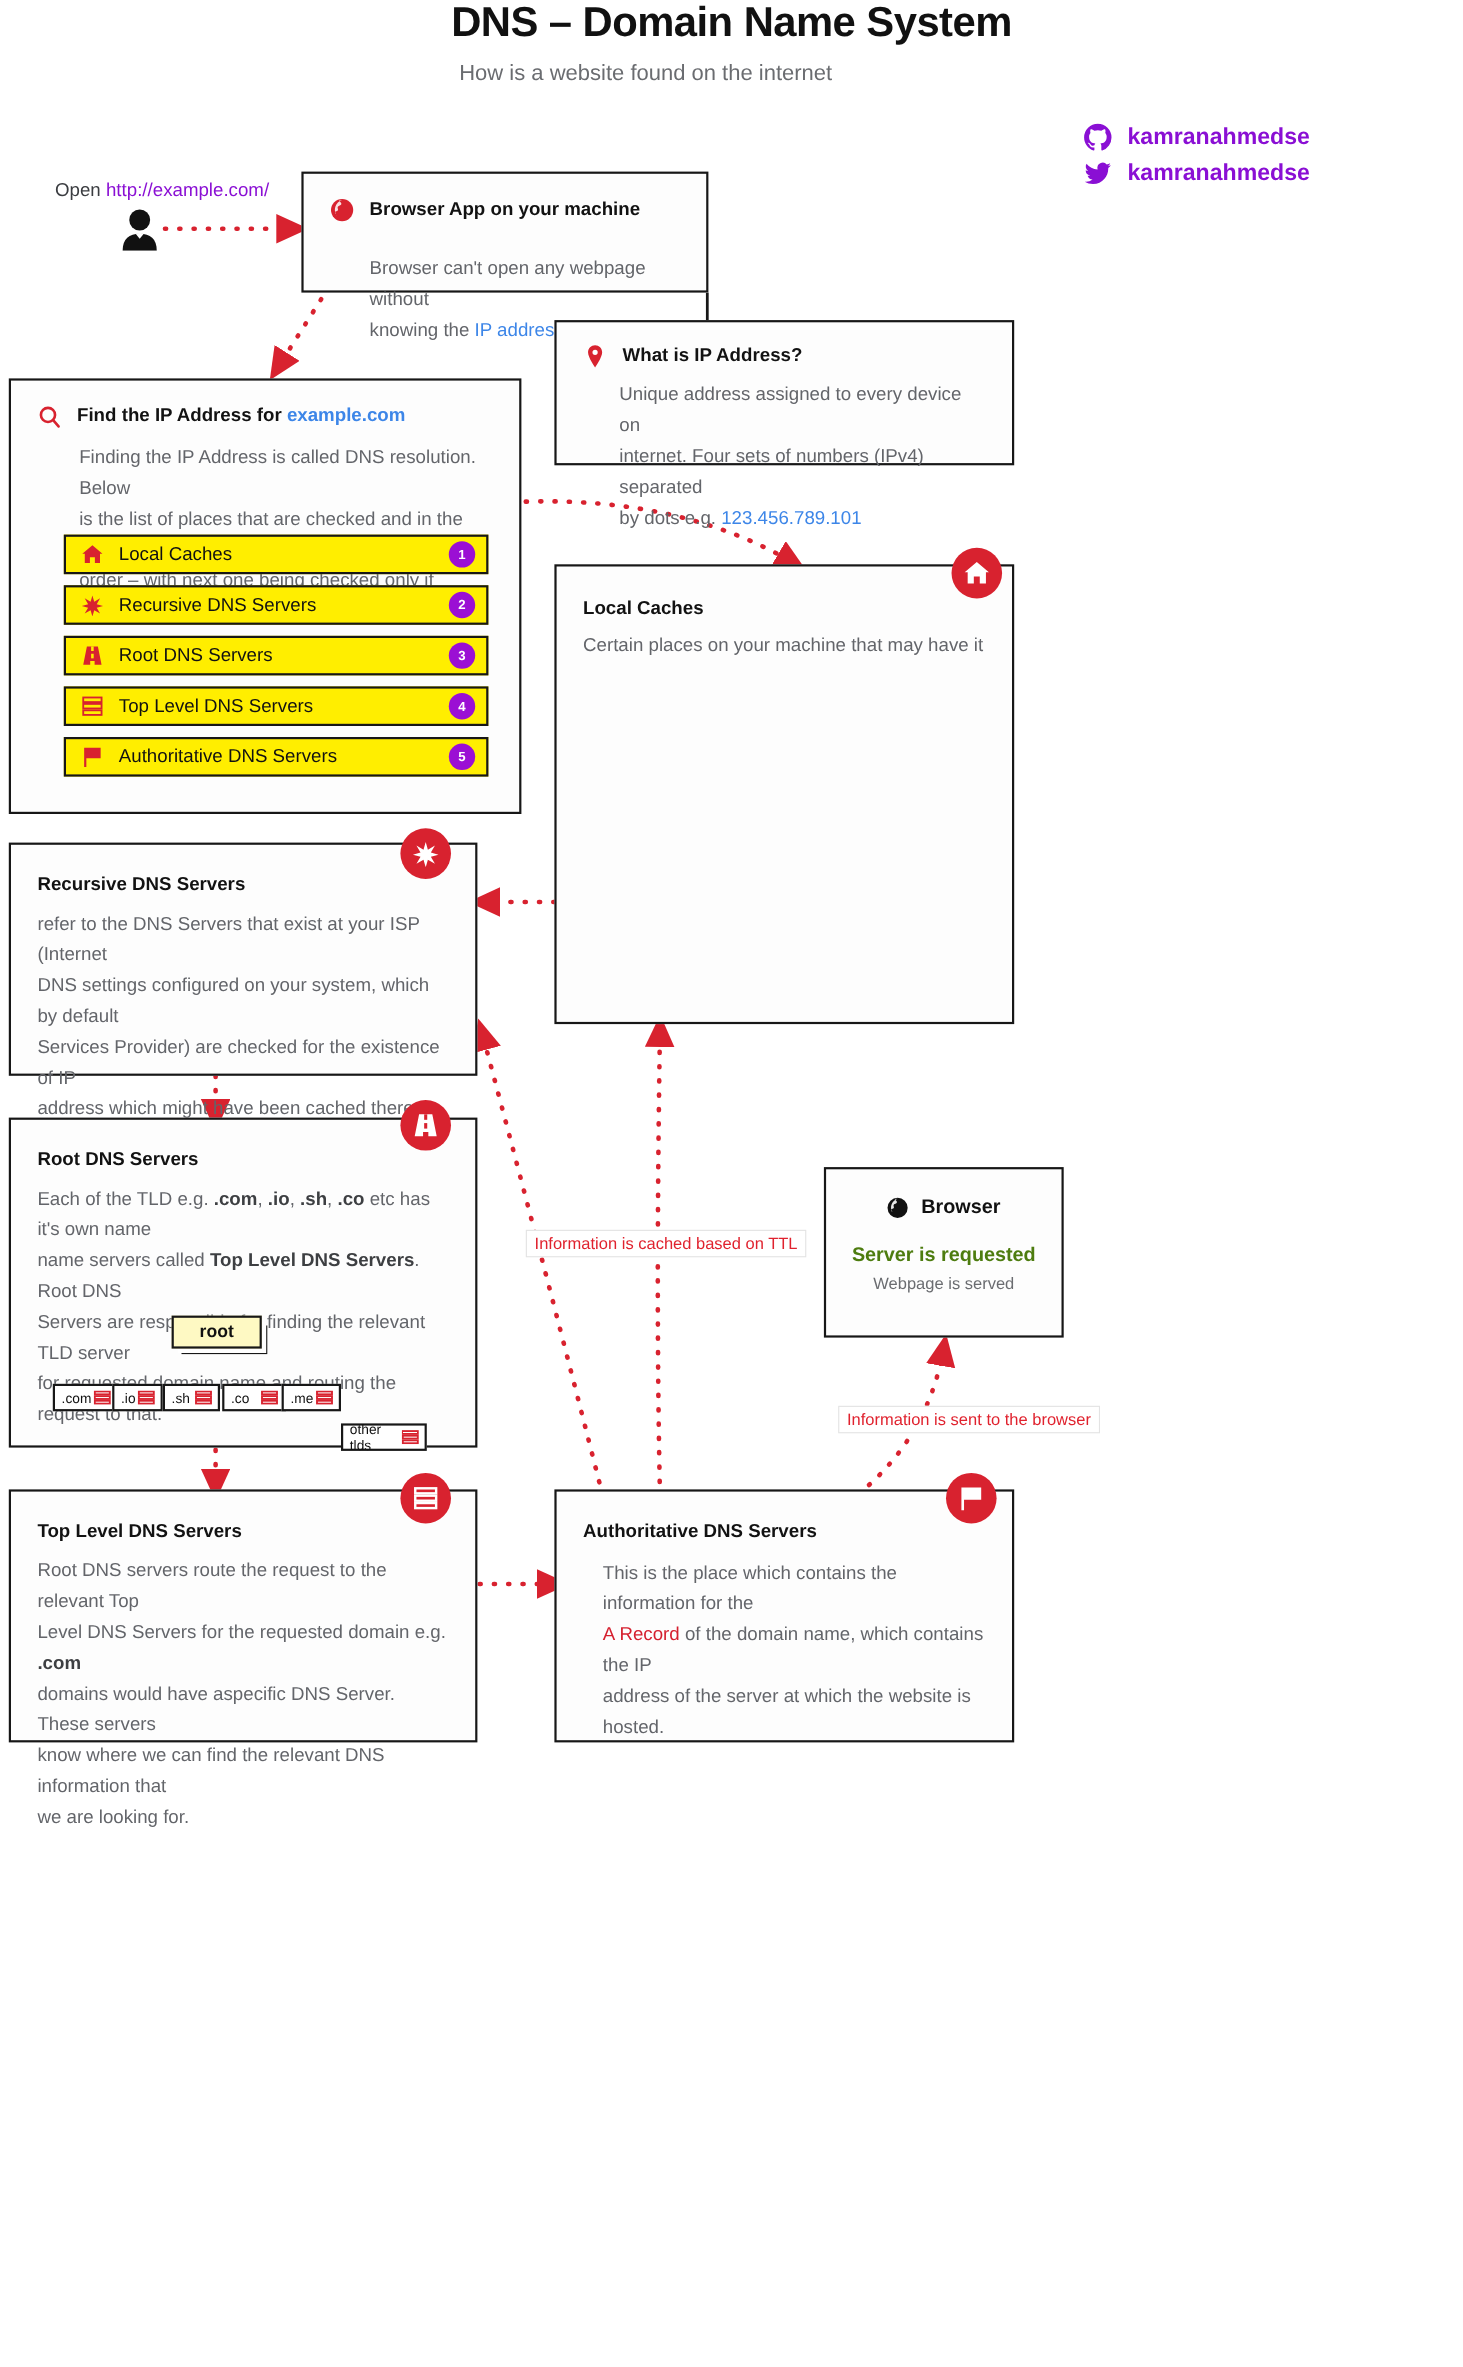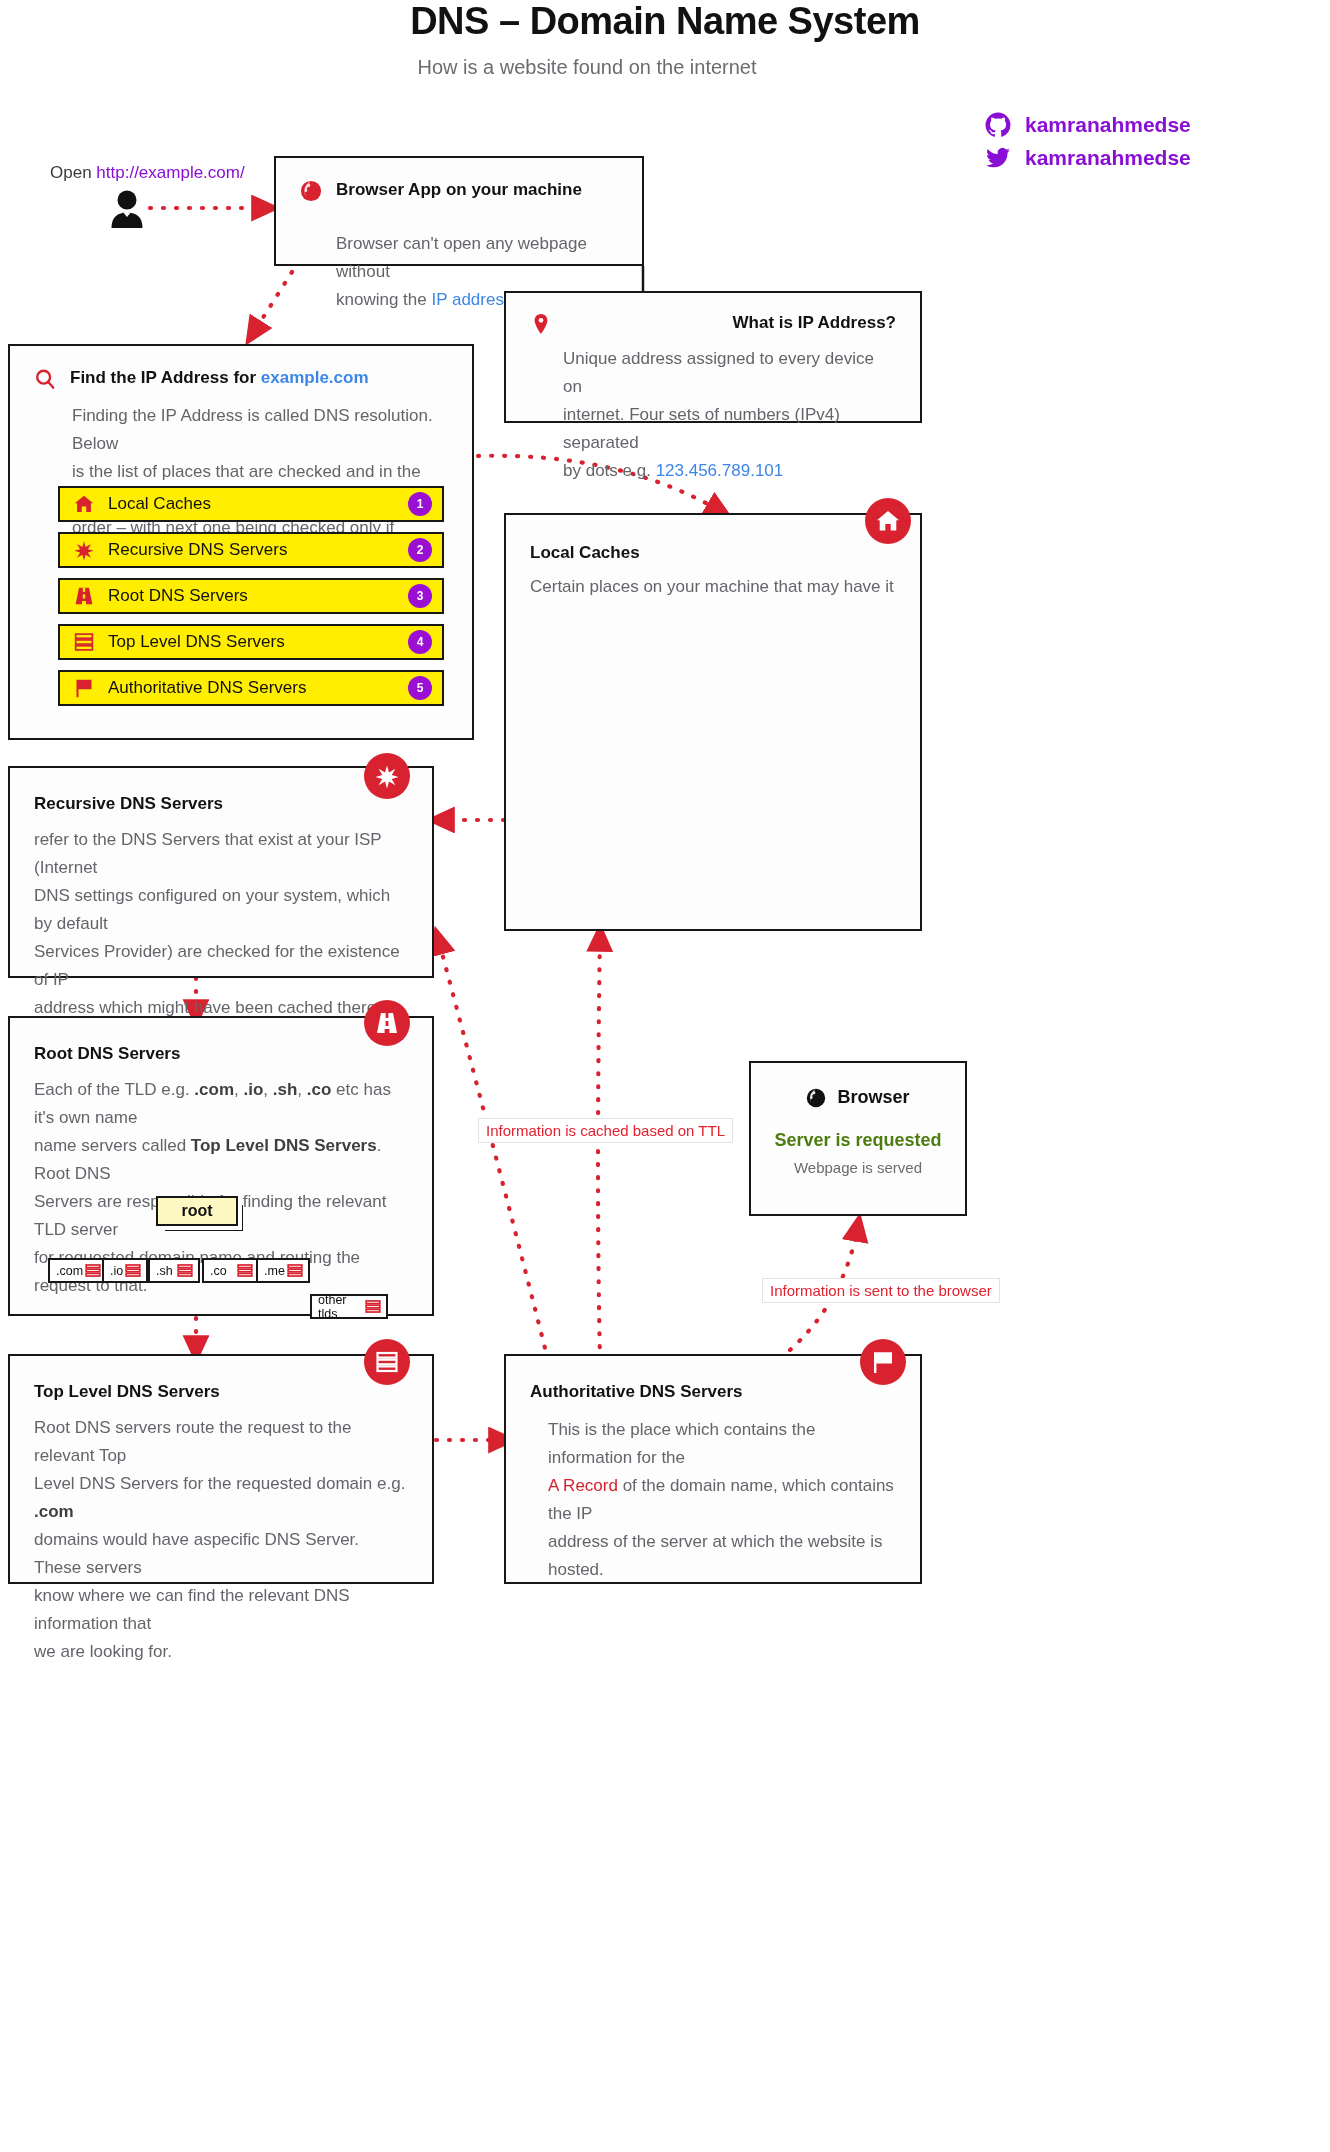--- a/index.html
+++ b/index.html
@@ -221,21 +221,21 @@
             <path d="M12 2a10 10 0 0 0-3 .5c1 1.8 2.6 2.2 2.2 3.8-.4 1.6-2.6 1-3.4 2.3-.8 1.3.6 2.4 0 3.6-.6 1.2-2.6.6-2.8 2.2-.2 1.4 1.6 2 2 3.4A10 10 0 0 1 12 2z" fill="#ffffff" opacity="0.85"></path>
           </svg>
       </span>
       <span class="hd">Browser App on your machine</span>
     </div>
     <p style="padding-left:36px;">Browser can't open any webpage without</p>
     <p style="padding-left:36px;"><span>knowing the </span><span class="blue">IP address</span><span> for it</span></p>
   </div>
 
   <div class="card" style="left:504px; top:291px; width:418px; height:132px; padding:20px 24px;">
-    <div class="hdrow" style="margin-bottom:10px;justify-content:space-between;">
+    <div class="hdrow" style="margin-bottom:10px;">
       <span class="gi">
         <svg viewBox="0 0 24 24" fill="#d8222f">
             <path d="M12 1C8.1 1 5 4.1 5 8c0 5.3 7 15 7 15s7-9.7 7-15c0-3.9-3.1-7-7-7zm0 9.6A2.6 2.6 0 1 1 12 5.4a2.6 2.6 0 0 1 0 5.2z"></path>
           </svg>
       </span>
       <span class="hd">What is IP Address?</span>
     </div>
     <p style="padding-left:33px;">Unique address assigned to every device on</p>
     <p style="padding-left:33px;">internet. Four sets of numbers (IPv4) separated</p>
     <p style="padding-left:33px;"><span>by dots e.g. </span><span class="blue">123.456.789.101</span></p>

